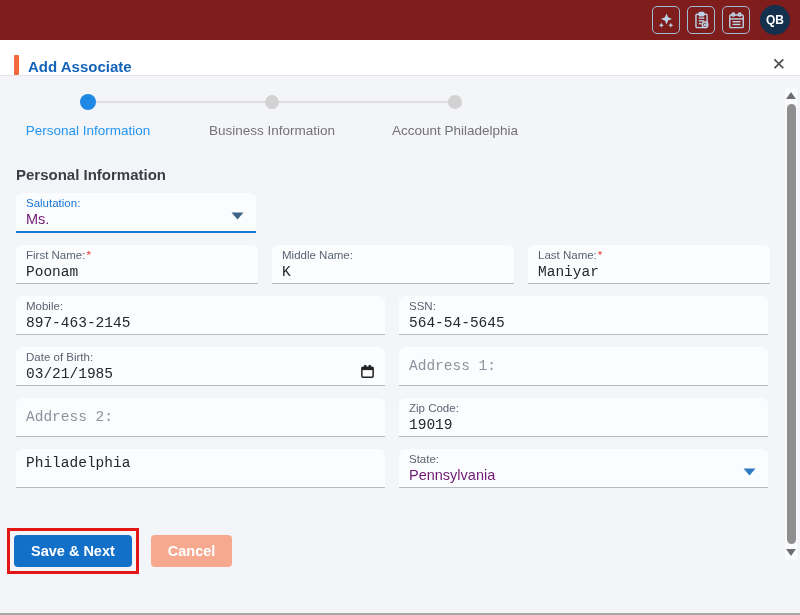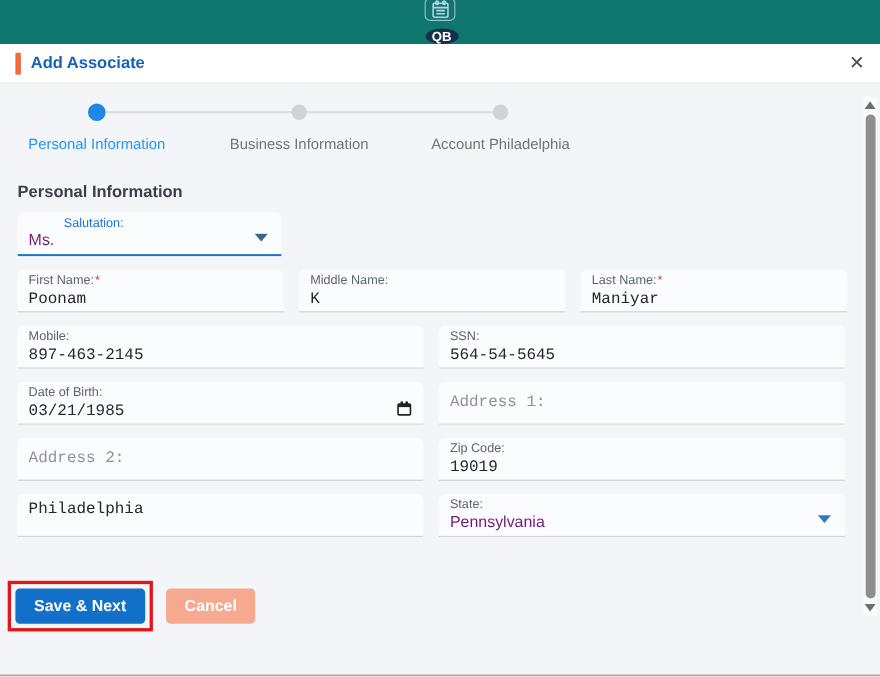--- a/index.html
+++ b/index.html
@@ -1,33 +1,33 @@
 <!DOCTYPE html>
 <html><head>
 <meta charset="utf-8">
 <style>
   * { margin:0; padding:0; box-sizing:border-box; }
   body { font-family:"Liberation Sans", sans-serif; background:#ffffff; }
   .screen { position:relative; width:800px; height:615px; overflow:hidden;
             border-bottom:2px solid #a8a8a8; background:#f4f5f9; }
 
   
-  .topbar { height:40px; background:#0f766e; display:flex; align-items:center;
-            justify-content:flex-end; padding:0 10px; gap:7px;flex-direction:column; }
+  .topbar { height:40px; background:#7f1d1d; display:flex; align-items:center;
+            justify-content:flex-end; padding:0 10px; gap:7px; }
   .icon-btn { width:28px; height:28px; border:1.5px solid #9fbcd6; border-radius:5px;
               background:transparent; display:flex; align-items:center; justify-content:center;
               cursor:pointer; }
   .icon-btn svg { display:block; }
   .avatar { width:30px; height:30px; border-radius:50%; background:#15304c; color:#fff;
             font-size:12px; font-weight:bold; display:flex; align-items:center;
             justify-content:center; margin-left:3px; cursor:pointer; }
 
   
   .dialog-header { height:36px; background:#ffffff; border-bottom:1px solid #e2e4e8;
-                   display:flex; align-items:center; padding:0 14px; }
+                   display:flex; align-items:flex-end; padding:0 14px; }
   .accent-bar { width:5px; height:20px; background:#f2693c; border-radius:1px; margin-right:9px; }
   .dialog-title { font-size:15px; font-weight:bold; color:#1463b8; }
   .close-btn { margin-left:auto; background:none; border:none; font-size:17px; color:#4d4d4d;
                cursor:pointer; font-family:"Liberation Sans", sans-serif; }
 
   
   .content { position:relative; height:539px; padding:18px 30px 0 16px; background:#f4f5f9; }
   .form-inner { width:754px; }
 
   
@@ -54,21 +54,21 @@
   .f-input { border:none; background:transparent; outline:none; width:100%;
              font-family:Liberation Mono, monospace; font-size:14.5px; color:#23272e;
              padding:1px 0 0; }
   .f-input::placeholder { color:#8d939e; }
   .f-value { font-size:14.5px; color:#701a75; padding-top:1px; }
   .field-placeholder { display:flex; align-items:center; }
   .field-placeholder .f-input { font-size:14.5px; }
   .select-field { cursor:pointer; }
   .select-field .caret { position:absolute; right:12px; top:19px; }
   .salutation-field { width:240px; border-bottom:2px solid #1976d2; height:40px; }
-  .salutation-field .f-label { color:#1976d2;margin-left:32px; }
+  .salutation-field .f-label { color:#1976d2; }
   .date-icon { position:absolute; right:10px; top:17px; cursor:pointer; }
 
   
   .footer { display:flex; align-items:center; margin-top:40px; }
   .highlight-box { display:inline-flex; border:3px solid #e31515; padding:4px; margin-left:-9px; }
   .save-btn { background:#1270c8; color:#fff; border:none; border-radius:4px;
               font-family:"Liberation Sans", sans-serif; font-size:14.5px; font-weight:bold;
               padding:8px 17px; cursor:pointer; }
   .cancel-btn { background:#f6a98f; color:#fff; border:none; border-radius:4px;
                 font-family:"Liberation Sans", sans-serif; font-size:14.5px; font-weight:bold;

